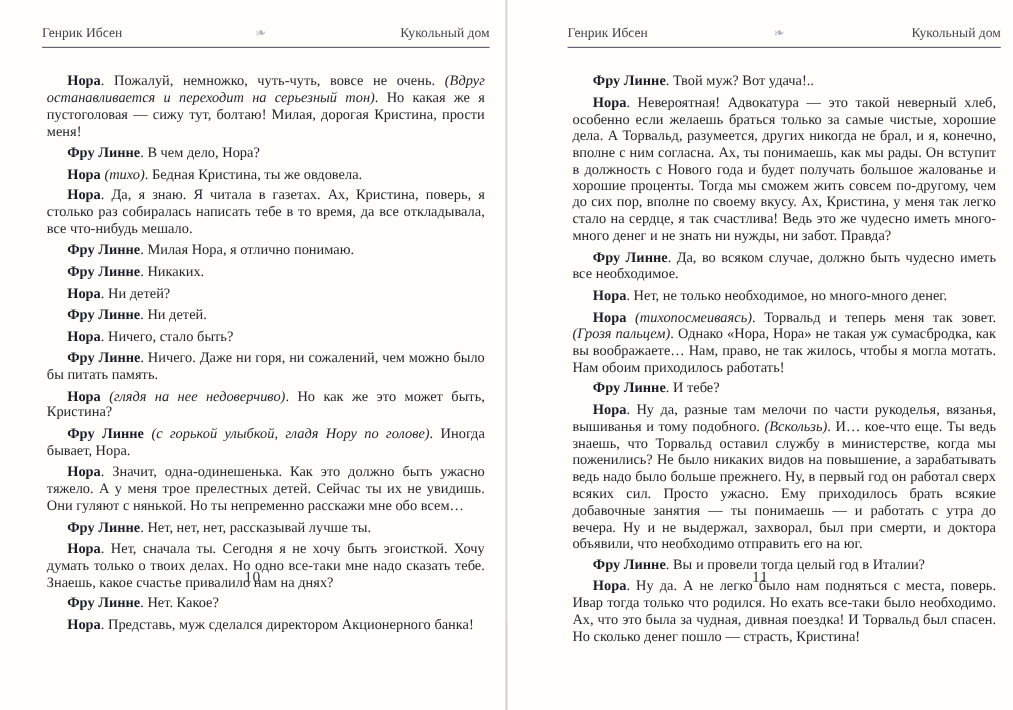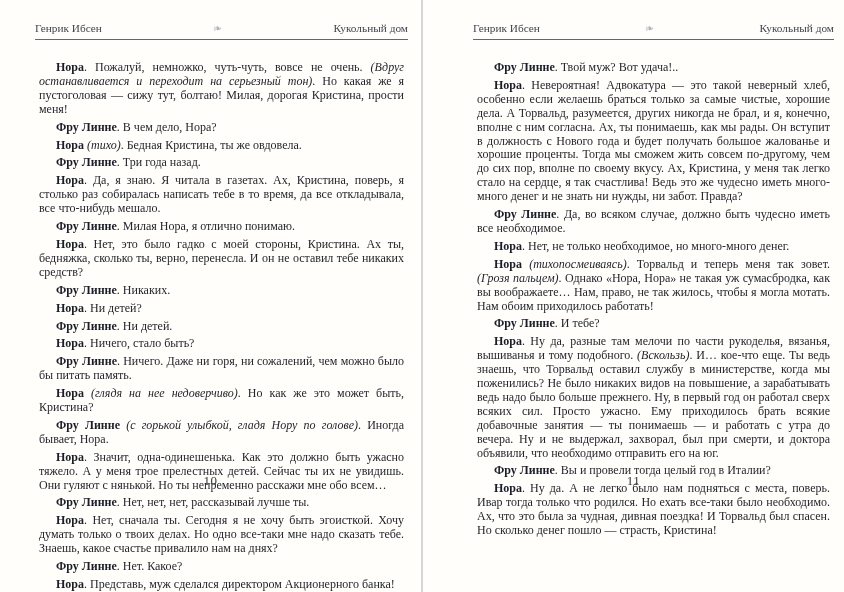--- a/index.html
+++ b/index.html
@@ -82,24 +82,22 @@
   <section class="page page-left">
     <header class="running-head">
       <span>Генрик Ибсен</span>
       <span class="rh-ornament">❧</span>
       <span>Кукольный дом</span>
     </header>
     <div class="page-body">
         <p class="para"><strong>Нора</strong><span>. Пожалуй, немножко, чуть-чуть, вовсе не очень. </span><em>(Вдруг останавливается и переходит на серьезный тон)</em><span>. Но какая же я пустоголовая — сижу тут, болтаю! Милая, дорогая Кристина, прости меня!</span></p>
         <p class="para"><strong>Фру Линне</strong><span>. В чем дело, Нора?</span></p>
         <p class="para"><strong>Нора</strong><span> </span><em>(тихо)</em><span>. Бедная Кристина, ты же овдовела.</span></p>
-        <p class="para"><strong>Фру Линне</strong><span>. Три года назад.</span></p>
         <p class="para"><strong>Нора</strong><span>. Да, я знаю. Я читала в газетах. Ах, Кристина, поверь, я столько раз собиралась написать тебе в то время, да все откладывала, все что-нибудь мешало.</span></p>
         <p class="para"><strong>Фру Линне</strong><span>. Милая Нора, я отлично понимаю.</span></p>
-        <p class="para"><strong>Нора</strong><span>. Нет, это было гадко с моей стороны, Кристина. Ах ты, бедняжка, сколько ты, верно, перенесла. И он не оставил тебе никаких средств?</span></p>
         <p class="para"><strong>Фру Линне</strong><span>. Никаких.</span></p>
         <p class="para"><strong>Нора</strong><span>. Ни детей?</span></p>
         <p class="para"><strong>Фру Линне</strong><span>. Ни детей.</span></p>
         <p class="para"><strong>Нора</strong><span>. Ничего, стало быть?</span></p>
         <p class="para"><strong>Фру Линне</strong><span>. Ничего. Даже ни горя, ни сожалений, чем можно было бы питать память.</span></p>
         <p class="para"><strong>Нора</strong><span> </span><em>(глядя на нее недоверчиво)</em><span>. Но как же это может быть, Кристина?</span></p>
         <p class="para"><strong>Фру Линне</strong><span> </span><em>(с горькой улыбкой, гладя Нору по голове)</em><span>. Иногда бывает, Нора.</span></p>
         <p class="para"><strong>Нора</strong><span>. Значит, одна-одинешенька. Как это должно быть ужасно тяжело. А у меня трое прелестных детей. Сейчас ты их не увидишь. Они гуляют с нянькой. Но ты непременно расскажи мне обо всем…</span></p>
         <p class="para"><strong>Фру Линне</strong><span>. Нет, нет, нет, рассказывай лучше ты.</span></p>
         <p class="para"><strong>Нора</strong><span>. Нет, сначала ты. Сегодня я не хочу быть эгоисткой. Хочу думать только о твоих делах. Но одно все-таки мне надо сказать тебе. Знаешь, какое счастье привалило нам на днях?</span></p>

